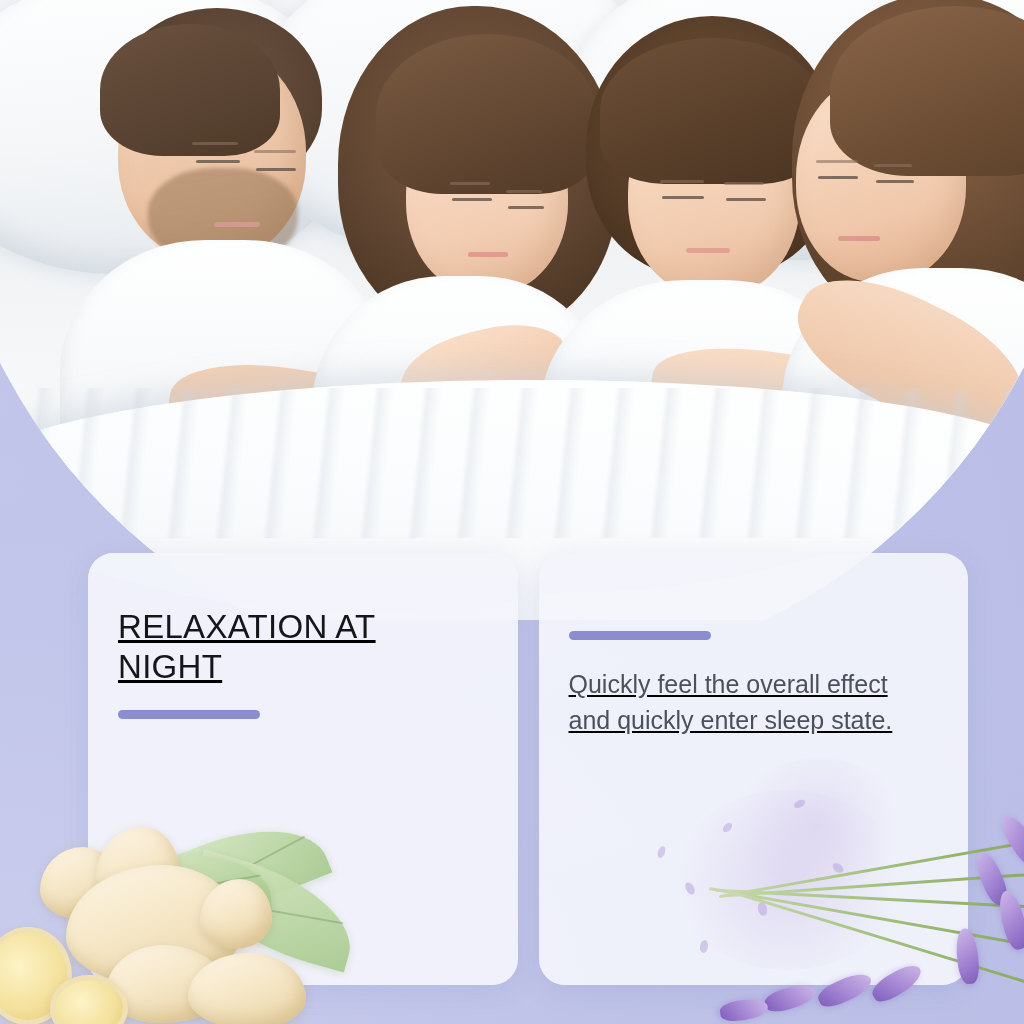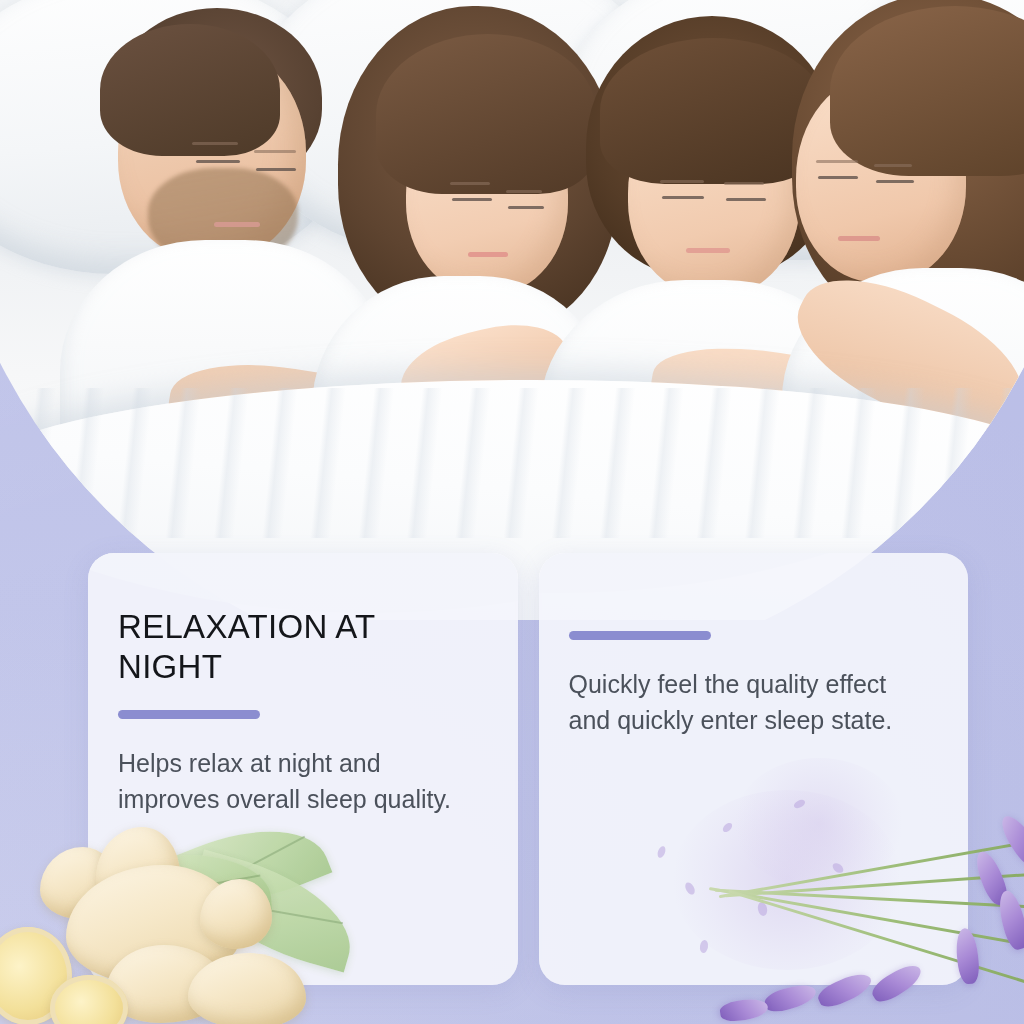--- a/index.html
+++ b/index.html
@@ -125,20 +125,21 @@
 
   
   .cards {
     position: absolute;
     left: 88px;
     top: 553px;
     width: 880px;
     height: 432px;
     display: flex;
     gap: 21px;
+    text-decoration: underline;
   }
   .card {
     position: relative;
     flex: 1 1 0;
     border-radius: 26px;
     background: rgba(255,255,255,0.80);
     box-shadow: 0 6px 26px rgba(120,126,186,0.16);
     overflow: hidden;
   }
   .card-body {
@@ -348,30 +349,29 @@
 
   <div class="cards">
 
     <div class="card">
       <div class="card-arc" style="left:-300px; top:-640px; width:1160px; height:700px;"></div>
       <div class="veil"></div>
       <div class="card-body">
         <h2 class="card-title">RELAXATION AT
 NIGHT</h2>
         <div class="rule"></div>
-        <p class="card-text">Helps relax at night and improves overall sleep quality.</p>
       </div>
     </div>
 
     <div class="card">
       <div class="card-arc" style="left:-560px; top:-660px; width:1160px; height:700px;"></div>
       <div class="veil"></div>
       <div class="card-body">
         <div class="rule"></div>
-        <p class="card-text">Quickly feel the quality effect and quickly enter sleep state.</p>
+        <p class="card-text">Quickly feel the overall effect and quickly enter sleep state.</p>
       </div>
     </div>
 
   </div>
 
   <div class="botanical ginger-wrap">
     <div class="leaf" style="left:196px; top:22px; width:150px; height:74px; transform:rotate(-22deg);"></div>
     <div class="leaf" style="left:212px; top:64px; width:168px; height:80px; transform:rotate(16deg);"></div>
     <div class="leaf" style="left:172px; top:46px; width:120px; height:62px; transform:rotate(-4deg);"></div>
 

